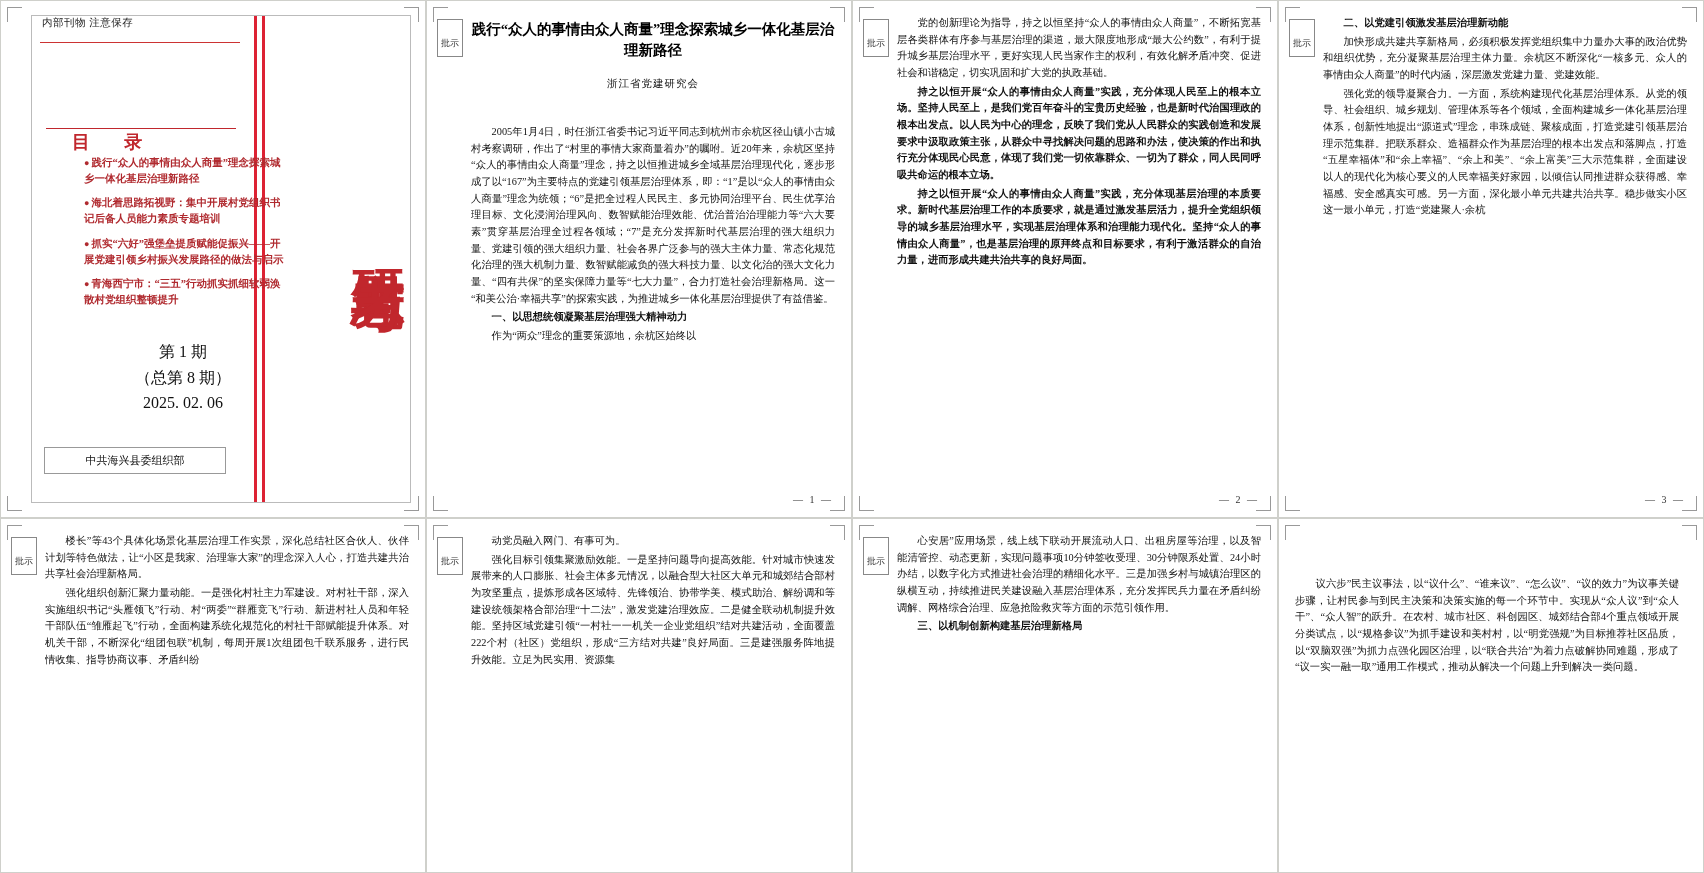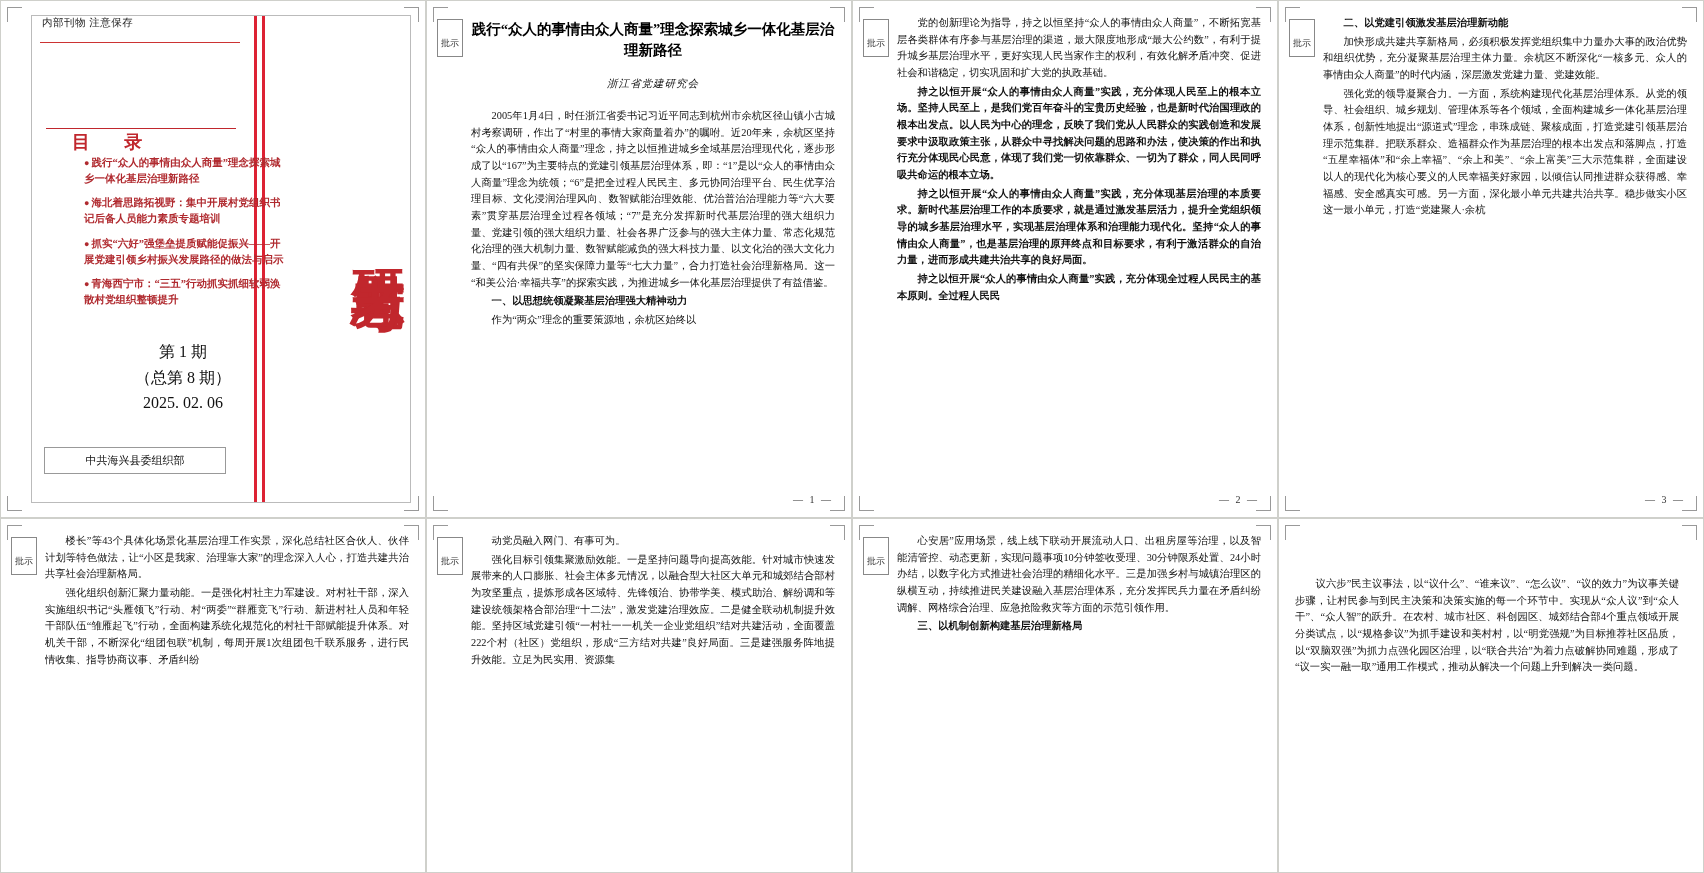--- a/index.html
+++ b/index.html
@@ -132,23 +132,22 @@
     line-height:1.62;
     color:#111;
     text-align:justify;
     overflow:hidden;
   }
   .art-title{
     font-size:14.5px;font-weight:bold;text-align:center;
     line-height:1.45;margin:4px 0 14px 0;color:#000;
   }
   .art-sub{
-    font-size:10.5px;text-align:center;margin:0 0 16px 0;color:#111;
+    font-size:10.5px;text-align:center;margin:0 0 32px 0;color:#111;
     letter-spacing:1px;
-    font-style:italic;
   }
   .p{ text-indent:2em; margin:0 0 2px 0; }
   .p.b{ font-weight:bold; }
   .p.h{ font-weight:bold; }
   .pagenum{
     position:absolute;
     bottom:12px;
     font-size:10px;color:#333;
     letter-spacing:2px;
   }
@@ -225,21 +224,20 @@
       <div class="crop br"></div>
 
       <div class="pishi">
         <span>批示</span>
       </div>
 
       <div class="body-col">
         <p class="p">党的创新理论为指导，持之以恒坚持“众人的事情由众人商量”，不断拓宽基层各类群体有序参与基层治理的渠道，最大限度地形成“最大公约数”，有利于提升城乡基层治理水平，更好实现人民当家作主的权利，有效化解矛盾冲突、促进社会和谐稳定，切实巩固和扩大党的执政基础。</p>
         <p class="p b">持之以恒开展“众人的事情由众人商量”实践，充分体现人民至上的根本立场。坚持人民至上，是我们党百年奋斗的宝贵历史经验，也是新时代治国理政的根本出发点。以人民为中心的理念，反映了我们党从人民群众的实践创造和发展要求中汲取政策主张，从群众中寻找解决问题的思路和办法，使决策的作出和执行充分体现民心民意，体现了我们党一切依靠群众、一切为了群众，同人民同呼吸共命运的根本立场。</p>
         <p class="p b">持之以恒开展“众人的事情由众人商量”实践，充分体现基层治理的本质要求。新时代基层治理工作的本质要求，就是通过激发基层活力，提升全党组织领导的城乡基层治理水平，实现基层治理体系和治理能力现代化。坚持“众人的事情由众人商量”，也是基层治理的原拜终点和目标要求，有利于激活群众的自治力量，进而形成共建共治共享的良好局面。</p>
-        <p class="p b">持之以恒开展“众人的事情由众人商量”实践，充分体现全过程人民民主的基本原则。全过程人民民</p>
       </div>
       <div class="pagenum right">— 2 —</div>
     </div>
   </div>
 
   <div class="page">
     <div class="page-inner">
       <div class="crop tl"></div>
       <div class="crop tr"></div>
       <div class="crop bl"></div>

